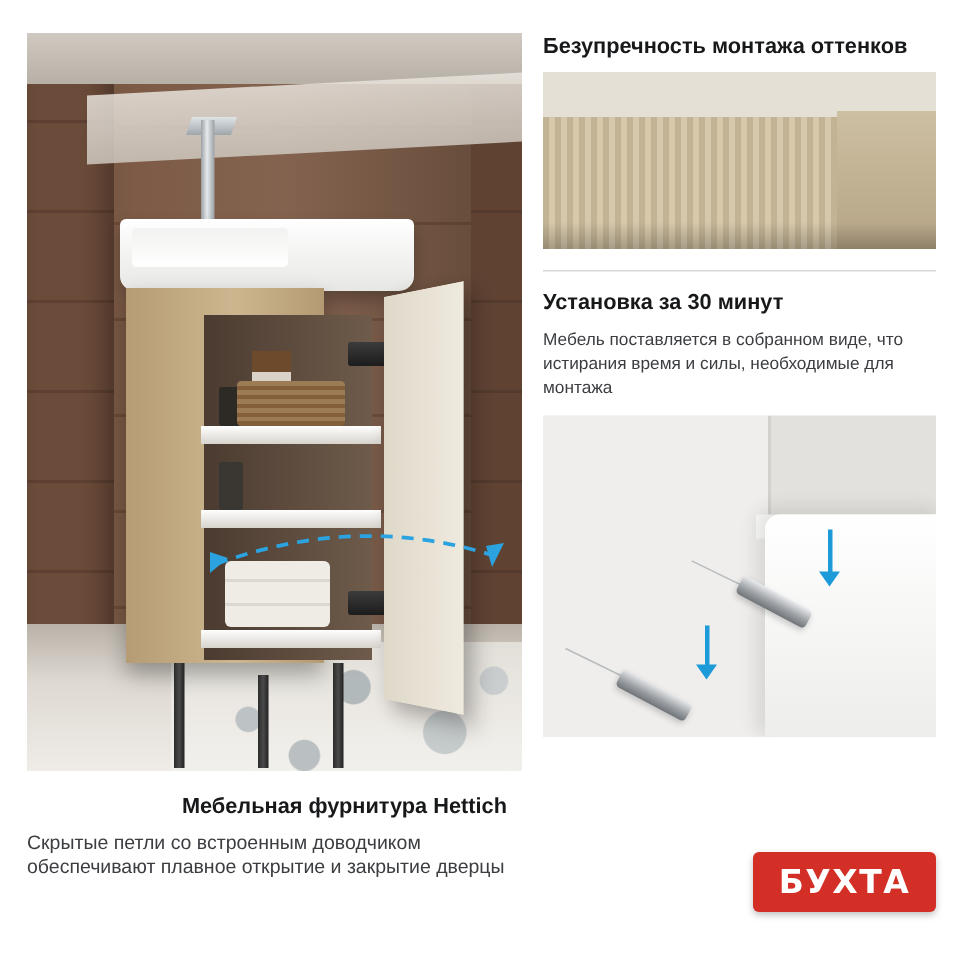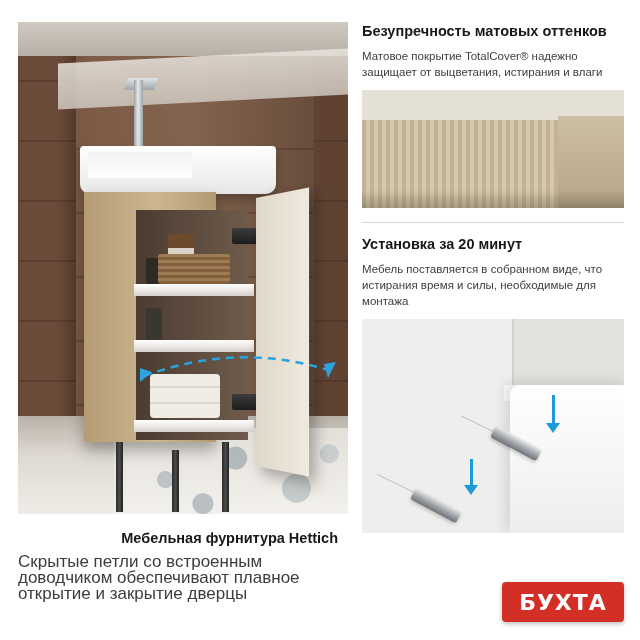--- a/index.html
+++ b/index.html
@@ -221,21 +221,21 @@
   }
   .left-caption h3 {
     margin: 0 0 8px 0;
     font-size: 14.5px;
     font-weight: bold;
     color: #17181a;
     text-align: right;
   }
   .left-caption p {
     margin: 0;
-    font-size: 17px;
+    font-size: 13px;
     line-height: 16px;
     color: #3b3d40;
   }
 
   
   .right-col {
     position: absolute;
     left: 362px;
     top: 22px;
     width: 262px;
@@ -349,21 +349,21 @@
     width: 0; height: 0;
     border-left: 7px solid transparent;
     border-right: 7px solid transparent;
     border-top: 10px solid #1d9bd8;
   }
 
   
   .logo-badge {
     position: absolute;
     right: 16px;
-    bottom: 18px;
+    bottom: 32px;
     width: 122px;
     height: 40px;
     background: #d32f27;
     border-radius: 4px;
     display: flex;
     align-items: center;
     justify-content: center;
     box-shadow: 0 2px 5px rgba(0,0,0,0.25);
   }
   .logo-badge span {
@@ -424,33 +424,32 @@
     </div>
 
     <div class="left-caption">
       <h3>Мебельная фурнитура Hettich</h3>
       <p>Скрытые петли со встроенным доводчиком обеспечивают плавное открытие и закрытие дверцы</p>
     </div>
   </div>
 
   <div class="right-col">
 
-    <h3 class="panel-title">Безупречность матовых оттенков</h3>
-    <p class="panel-text">Матовое покрытие TotalCover® надежно защищает от выцветания, истирания и влаги</p>
+    <h3 class="panel-title">Безупречность монтажа оттенков</h3>
 
     <div class="photo-matte">
       <div class="matte-wall"></div>
       <div class="matte-ribs"></div>
       <div class="matte-panel"></div>
       <div class="matte-shadow"></div>
     </div>
 
     <div class="divider"></div>
 
-    <h3 class="panel-title">Установка за 20 минут</h3>
+    <h3 class="panel-title">Установка за 30 минут</h3>
     <p class="panel-text">Мебель поставляется в собранном виде, что истирания время и силы, необходимые для монтажа</p>
 
     <div class="photo-install">
       <div class="install-wall"></div>
       <div class="install-seam"></div>
       <div class="install-basin-lip"></div>
       <div class="install-basin"></div>
 
       <div class="anchor-line line-1"></div>
       <div class="anchor-line line-2"></div>

